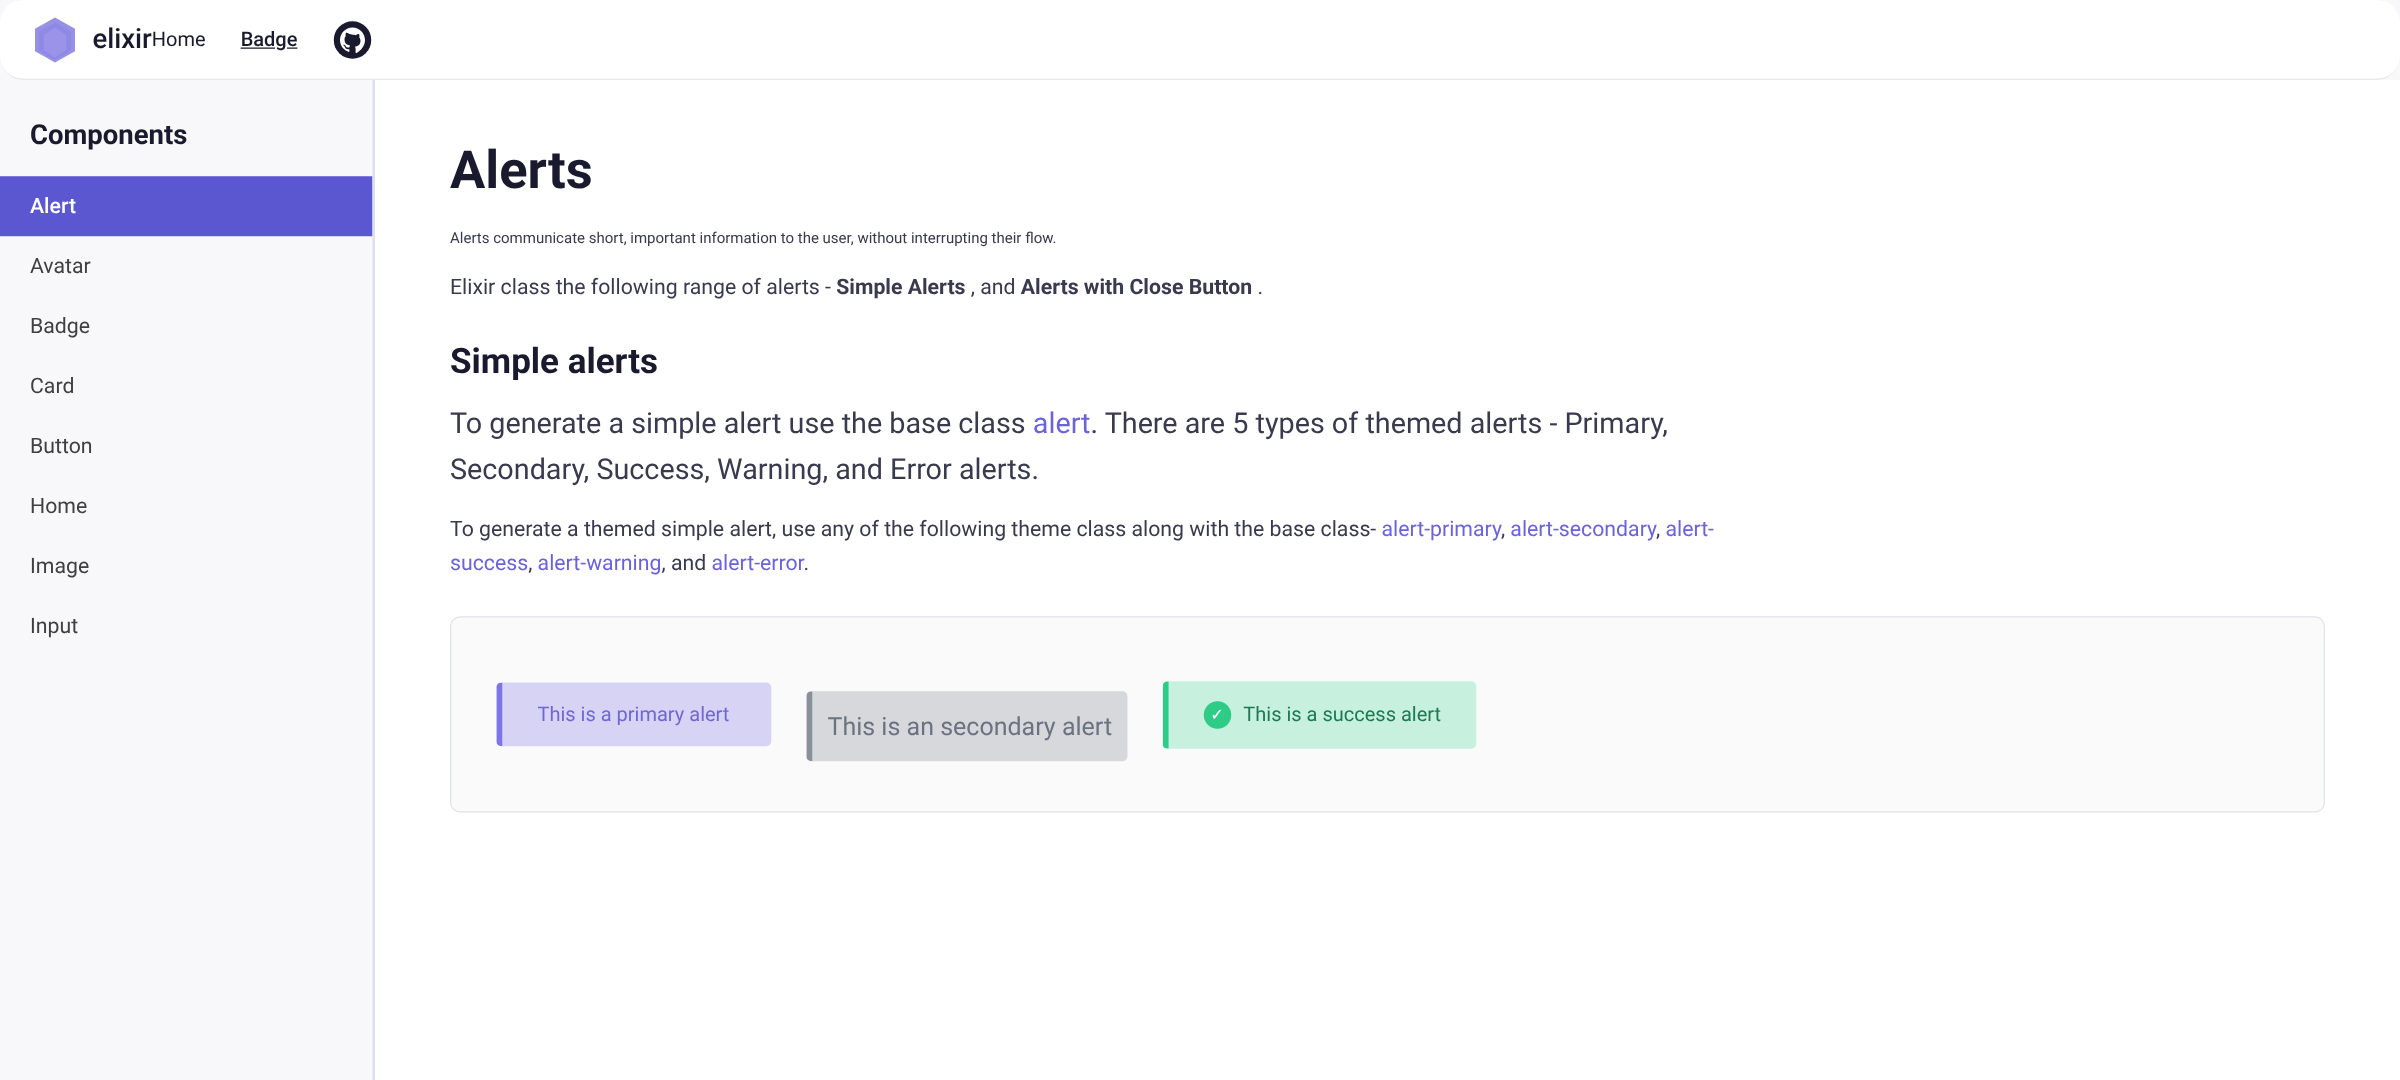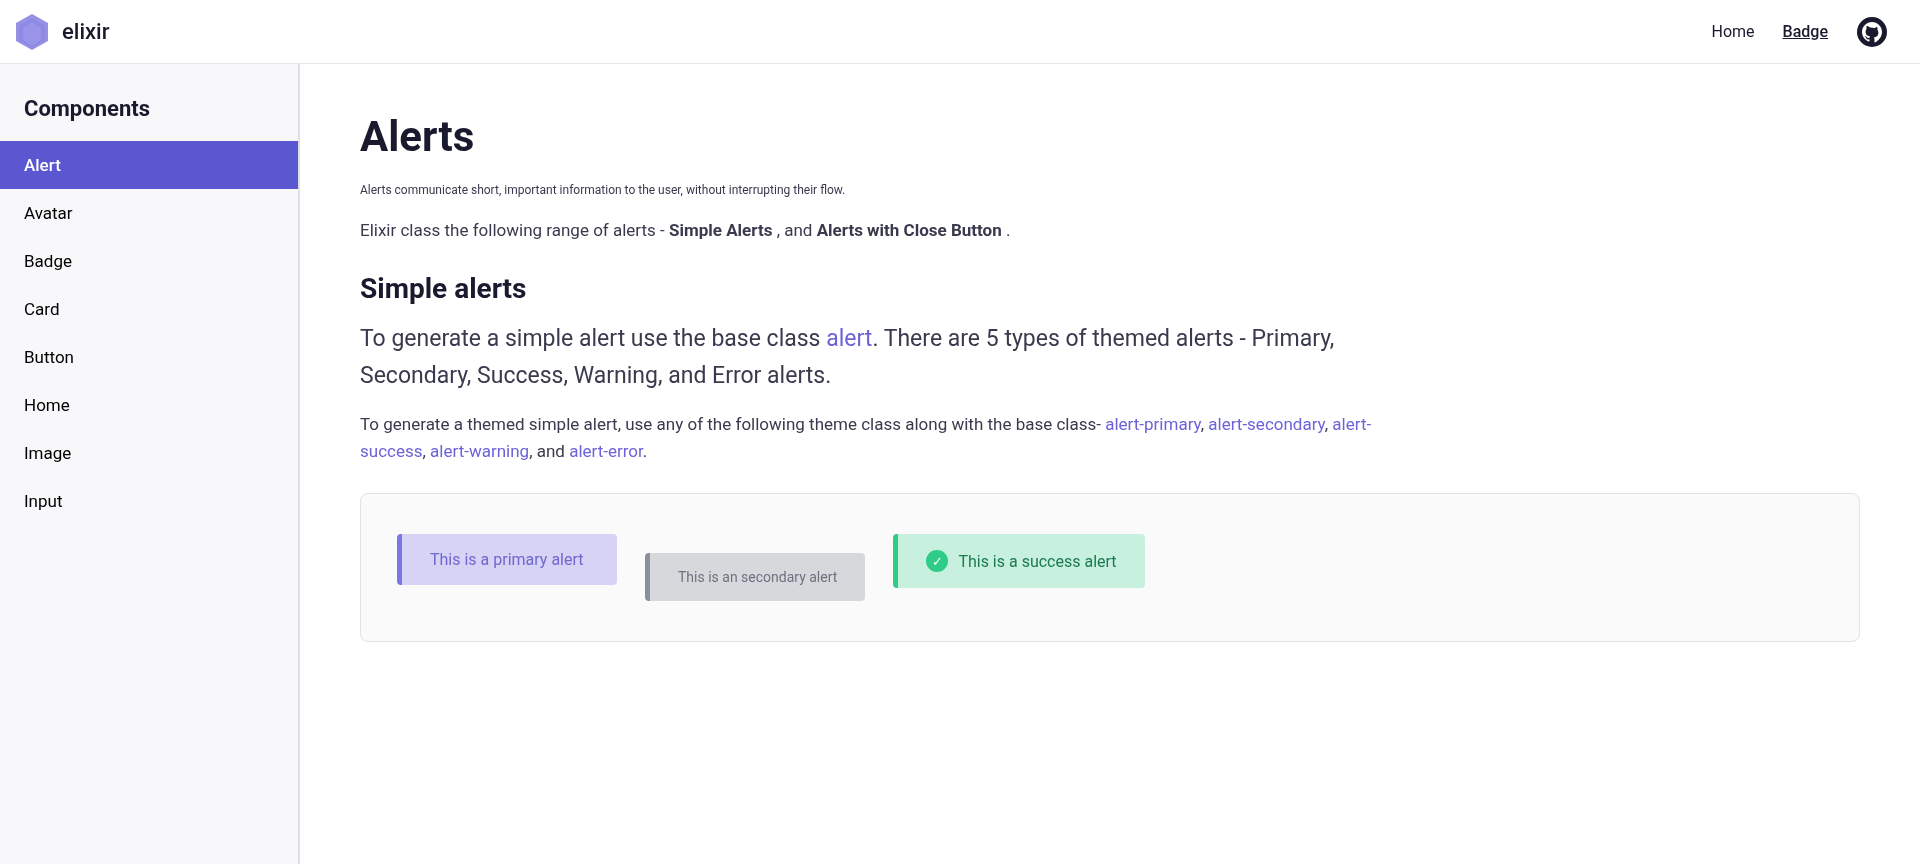--- a/index.html
+++ b/index.html
@@ -17,23 +17,23 @@
     .top-nav {
       position: fixed;
       top: 0;
       left: 0;
       right: 0;
       height: 64px;
       background: #fff;
       border-bottom: 1px solid #e5e7eb;
       display: flex;
       align-items: center;
-      justify-content: space-between;
-      padding: 0 32px 0 12px;
+      padding: 0 32px 0 24px;
       z-index: 100;
+      border-radius: 19px;
     }
 
     .logo-area {
       display: flex;
       align-items: center;
       gap: 10px;
     }
 
     .logo-icon {
       width: 40px;
@@ -92,21 +92,21 @@
       font-size: 22px;
       font-weight: 700;
       color: #1a1a2e;
       padding: 0 24px 20px 24px;
     }
 
     .sidebar-item {
       display: block;
       padding: 14px 24px;
       font-size: 17px;
-      color: #000000;
+      color: #404040;
       cursor: pointer;
       text-decoration: none;
     }
 
     .sidebar-item.active {
       background: #5b57d1;
       color: #fff;
       font-weight: 500;
     }
 
@@ -172,43 +172,43 @@
       margin-bottom: 28px;
     }
 
     
     .demo-box {
       border: 1.5px solid #e0e2ea;
       border-radius: 8px;
       padding: 40px 36px;
       background: #fafafa;
       display: flex;
-      align-items: flex-start;
+      align-items: center;
       gap: 28px;
       flex-wrap: wrap;
     }
 
     
     .alert-primary {
       background: #d6d3f5;
       border-left: 5px solid #7b75e8;
       color: #6e68d0;
       padding: 16px 28px;
       border-radius: 4px;
       font-size: 16px;
       min-width: 220px;
     }
 
     .alert-secondary {
       background: #d6d8db;
       border-left: 5px solid #8a9099;
       color: #6b7280;
-      padding: 16px 28px;
+      padding: 16px 12px;
       border-radius: 4px;
-      font-size: 14px;
+      font-size: 20px;
       min-width: 220px;
       margin-top: 19px;
     }
 
     .alert-success {
       background: #c8f0df;
       border-left: 5px solid #2ecc87;
       color: #1a7a52;
       padding: 16px 28px;
       border-radius: 4px;

